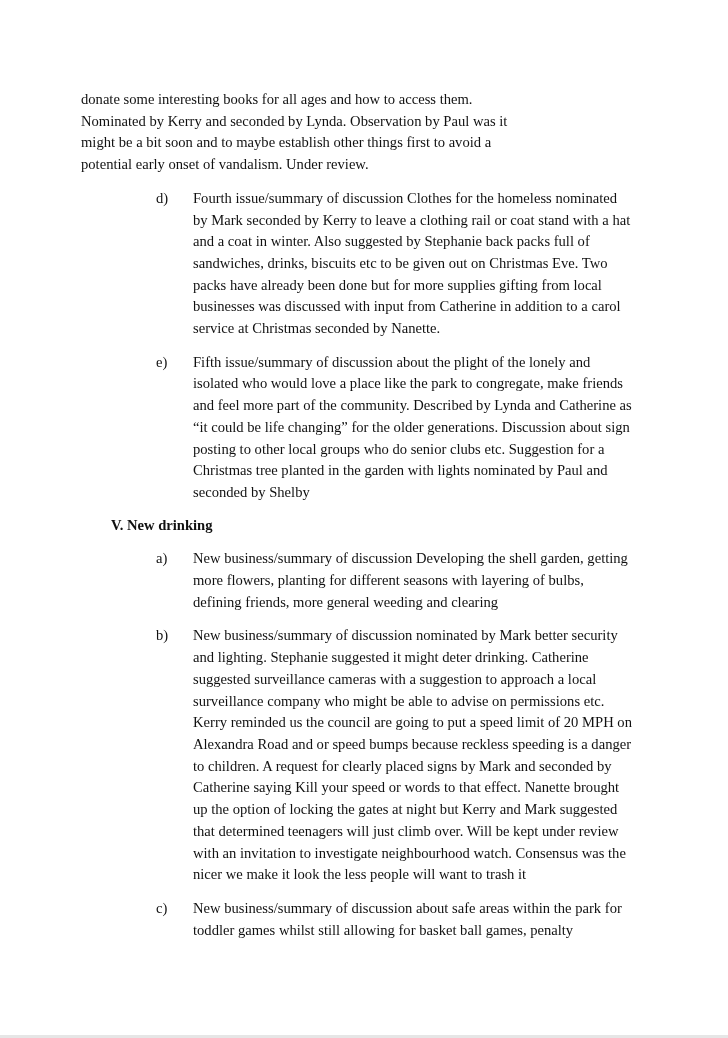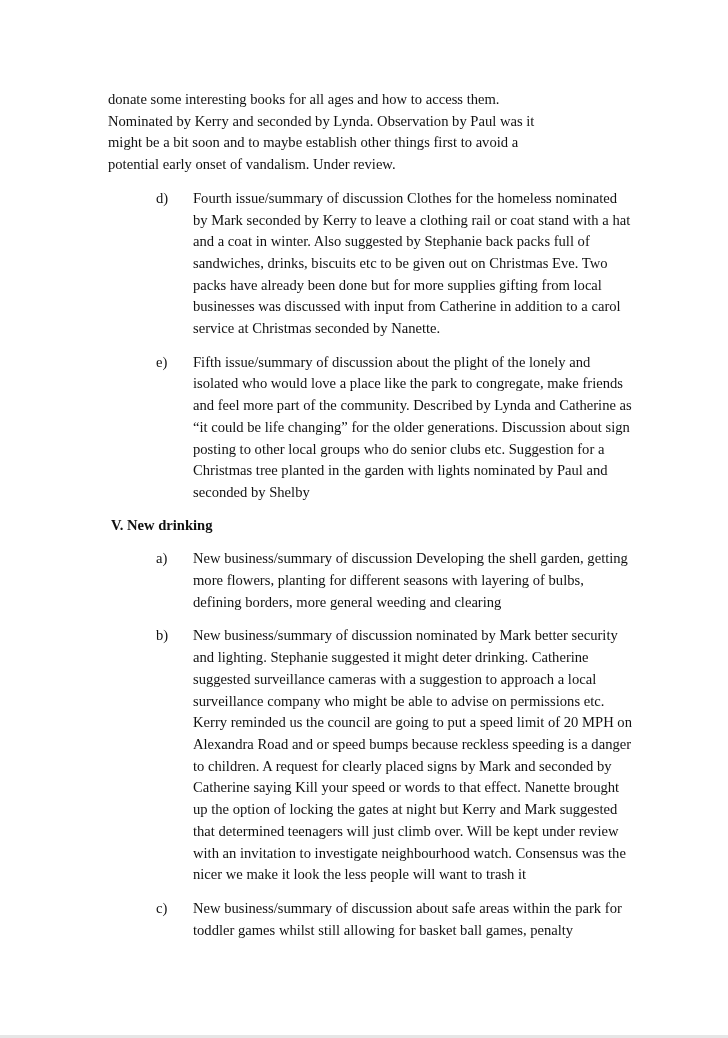--- a/index.html
+++ b/index.html
@@ -12,21 +12,21 @@
   .page {
     position: absolute; left: 0; top: 0;
     width: 728px; height: 1035px;
     background: #ffffff;
   }
   .content {
     position: absolute; left: 0; top: 89px; width: 728px;
     font-size: 14.6px; line-height: 21.7px;
   }
   .block { position: relative; }
-  .cont { margin-left: 108px; width: 440px; }
+  .cont { margin-left: 81px; width: 440px; }
   .item { position: relative; margin-left: 193px; width: 440px; margin-top: 12px; }
   .item .label { position: absolute; left: -37px; top: 0; }
   .heading {
     margin-left: 111px; font-weight: bold; margin-top: 11px; margin-bottom: 0;
   }
 </style>
 </head>
 <body>
 
 <div class="page">
@@ -41,21 +41,21 @@
 
     <div class="item">
       <span class="label">e)</span>
       <div>Fifth issue/summary of discussion about the plight of the lonely and isolated who would love a place like the park to congregate, make friends and feel more part of the community. Described by Lynda and Catherine as “it could be life changing” for the older generations. Discussion about sign posting to other local groups who do senior clubs etc. Suggestion for a Christmas tree planted in the garden with lights nominated by Paul and seconded by Shelby</div>
     </div>
 
     <div class="heading">V. New drinking</div>
 
     <div class="item">
       <span class="label">a)</span>
-      <div>New business/summary of discussion Developing the shell garden, getting more flowers, planting for different seasons with layering of bulbs, defining borders, more general weeding and clearing</div>
+      <div>New business/summary of discussion Developing the shell garden, getting more flowers, planting for different seasons with layering of bulbs, defining friends, more general weeding and clearing</div>
     </div>
 
     <div class="item">
       <span class="label">b)</span>
       <div>New business/summary of discussion nominated by Mark better security and lighting. Stephanie suggested it might deter drinking. Catherine suggested surveillance cameras with a suggestion to approach a local surveillance company who might be able to advise on permissions etc. Kerry reminded us the council are going to put a speed limit of 20 MPH on Alexandra Road and or speed bumps because reckless speeding is a danger to children. A request for clearly placed signs by Mark and seconded by Catherine saying Kill your speed or words to that effect. Nanette brought up the option of locking the gates at night but Kerry and Mark suggested that determined teenagers will just climb over. Will be kept under review with an invitation to investigate neighbourhood watch. Consensus was the nicer we make it look the less people will want to trash it</div>
     </div>
 
     <div class="item">
       <span class="label">c)</span>
       <div>New business/summary of discussion about safe areas within the park for toddler games whilst still allowing for basket ball games, penalty</div>

